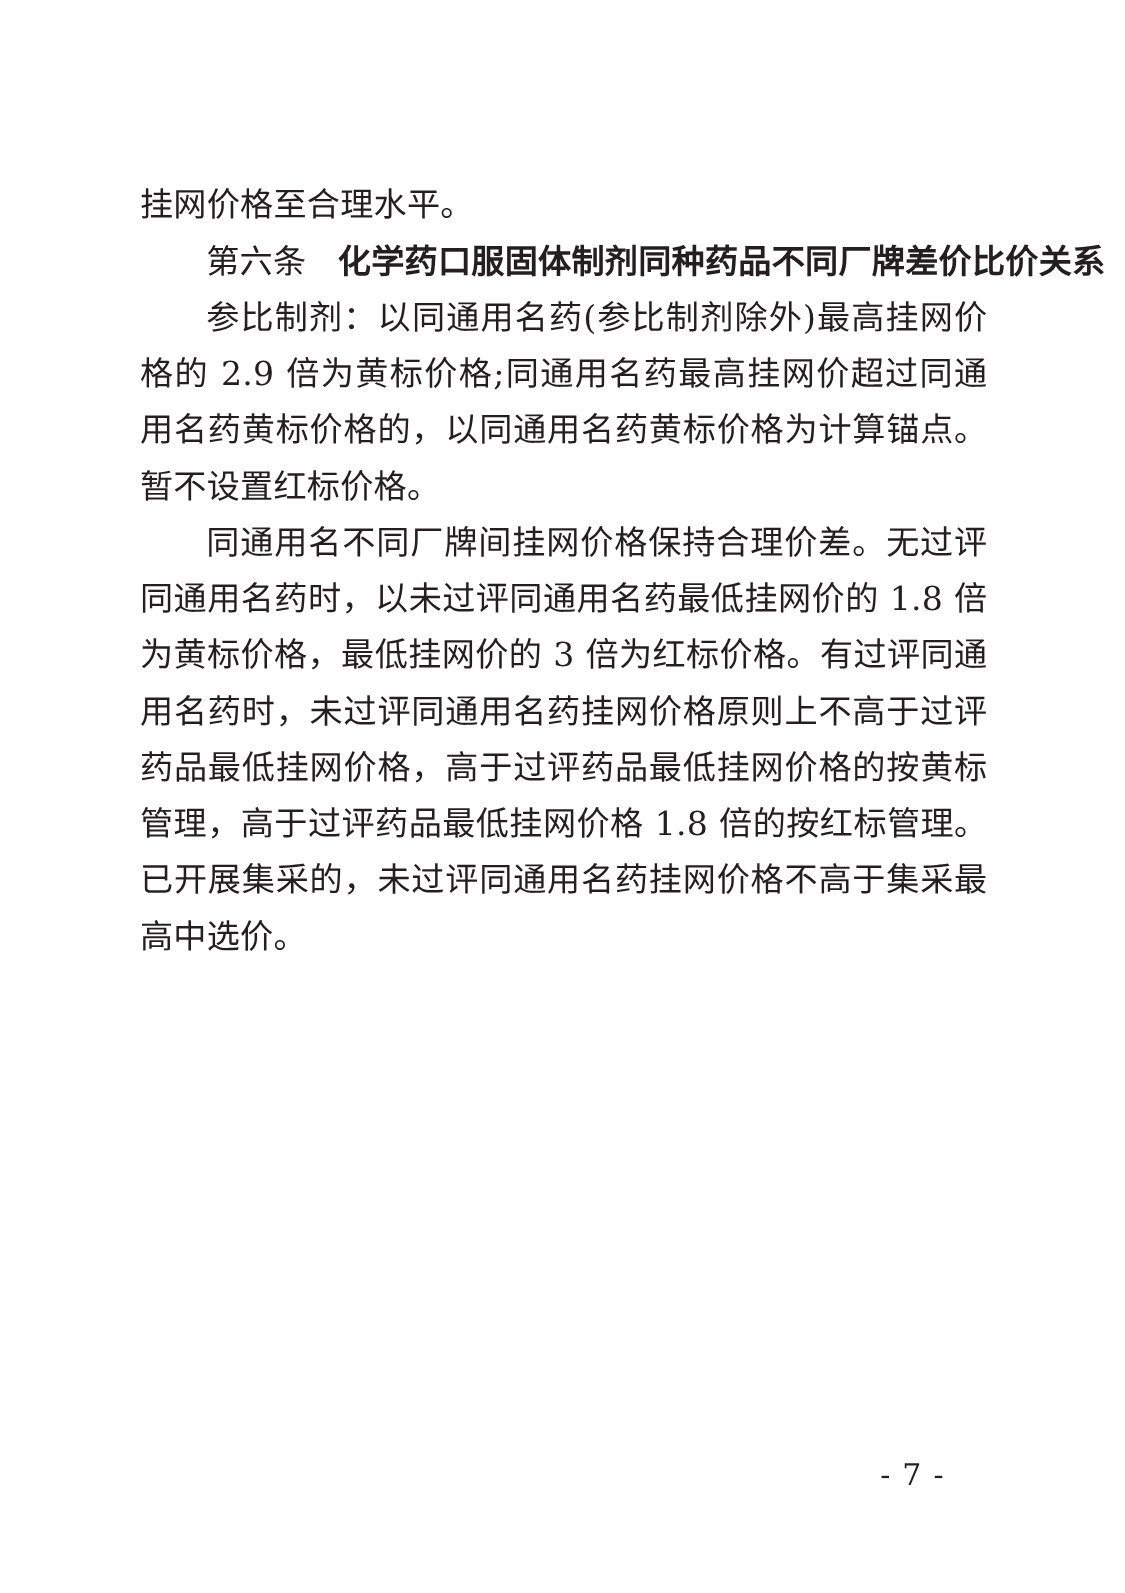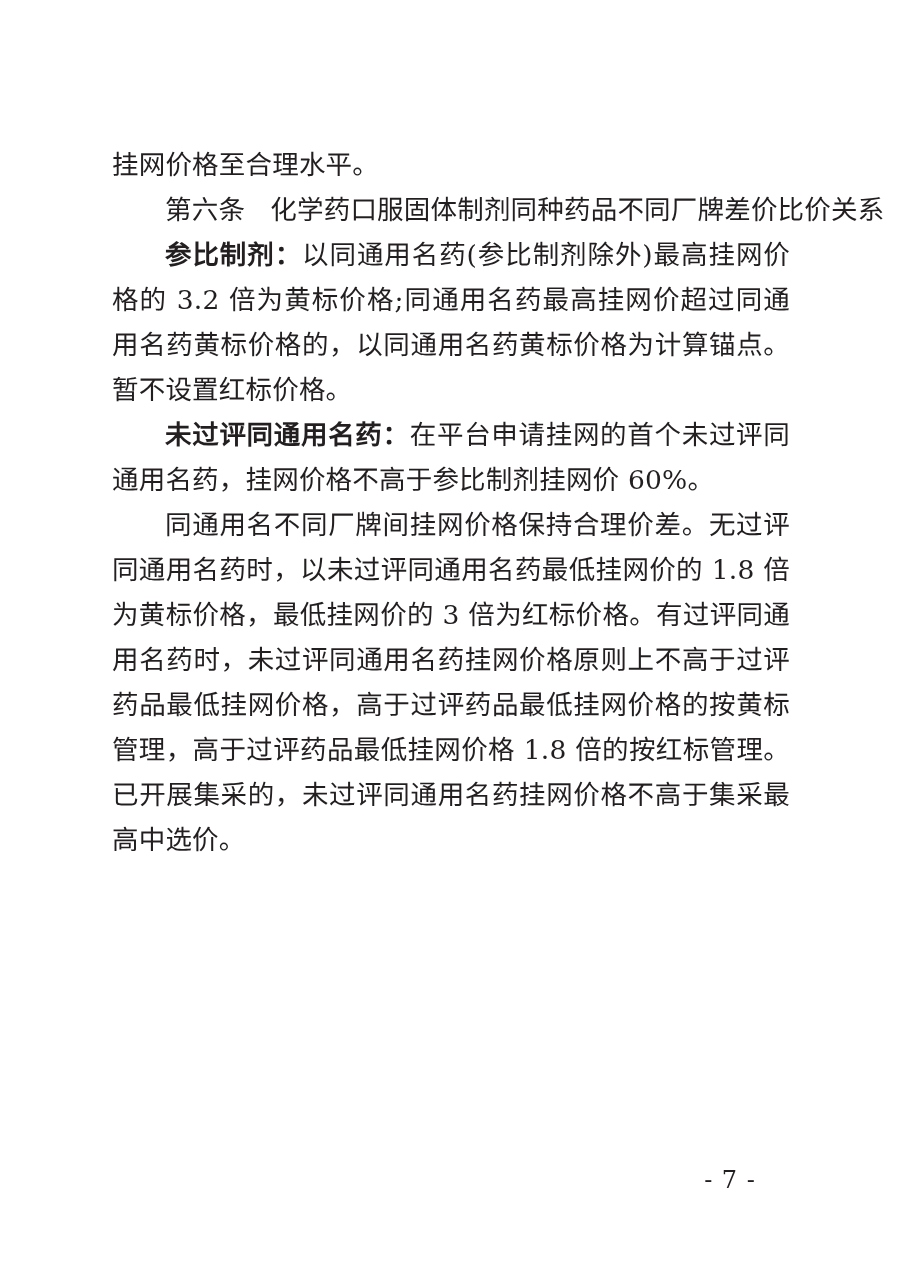--- a/index.html
+++ b/index.html
@@ -53,32 +53,32 @@
     letter-spacing: 0.2px;
     white-space: nowrap;
     color: #231f20;
   }
 
   .article-number {
     font-weight: normal;
   }
 
   .article-title {
-    font-weight: normal;
+    font-weight: bold;
   }
 
   
   .article-gap {
     display: inline-block;
     width: 0.95em;
   }
 
   
   .term {
-    font-weight: bold;
+    font-weight: normal;
   }
 
   .page-number {
     position: absolute;
     left: 0;
     right: 0;
     top: 1150px;
     text-align: center;
     font-size: 24px;
     letter-spacing: 1px;
@@ -99,28 +99,25 @@
 
   <div class="content">
 
     <p class="para no-indent">挂网价格至合理水平。</p>
 
     <p class="article">
       <span class="article-number">第六条</span><span class="article-gap"></span><span class="article-title">化学药口服固体制剂同种药品不同厂牌差价比价关系</span>
     </p>
 
     <p class="para">
-      <span class="term">参比制剂：</span><span>以同通用名药(参比制剂除外)最高挂网价格的 3.2 倍为黄标价格;同通用名药最高挂网价超过同通用名药黄标价格的，以同通用名药黄标价格为计算锚点。暂不设置红标价格。</span>
+      <span class="term">参比制剂：</span><span>以同通用名药(参比制剂除外)最高挂网价格的 2.9 倍为黄标价格;同通用名药最高挂网价超过同通用名药黄标价格的，以同通用名药黄标价格为计算锚点。暂不设置红标价格。</span>
     </p>
 
 
 
-    <p class="para">
-      <span class="term">未过评同通用名药：</span><span>在平台申请挂网的首个未过评同通用名药，挂网价格不高于参比制剂挂网价 60%。</span>
-    </p>
 
     <p class="para">
       <span>同通用名不同厂牌间挂网价格保持合理价差。无过评同通用名药时，以未过评同通用名药最低挂网价的 1.8 倍为黄标价格，最低挂网价的 3 倍为红标价格。有过评同通用名药时，未过评同通用名药挂网价格原则上不高于过评药品最低挂网价格，高于过评药品最低挂网价格的按黄标管理，高于过评药品最低挂网价格 1.8 倍的按红标管理。已开展集采的，未过评同通用名药挂网价格不高于集采最高中选价。</span>
     </p>
 
   </div>
 
   <div class="page-number">
     <span class="pn-inner">- 7 -</span>
   </div>

